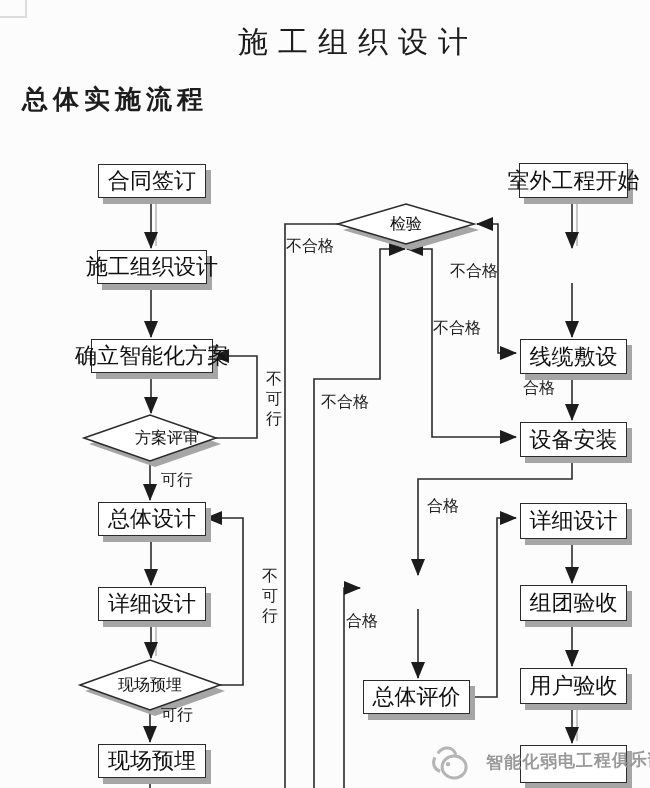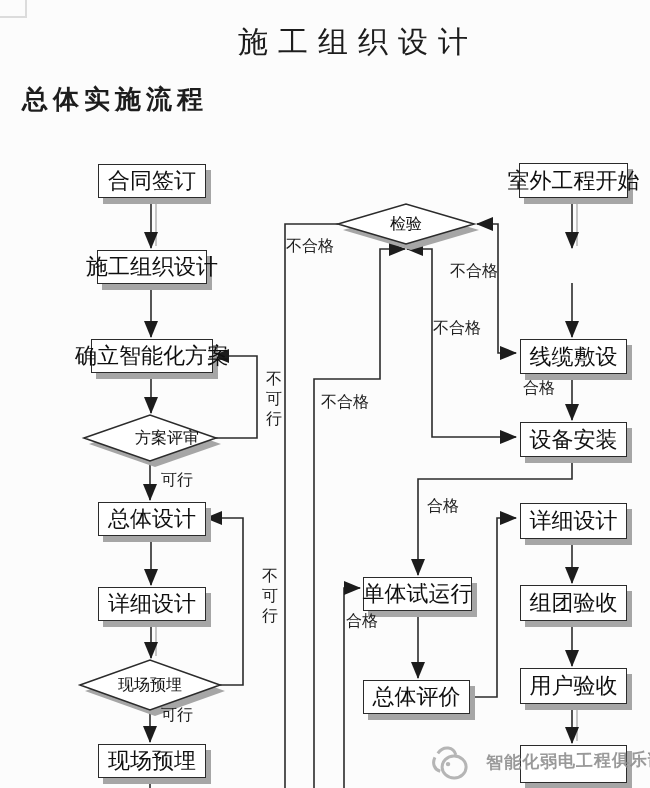--- a/index.html
+++ b/index.html
@@ -112,21 +112,20 @@
   <div class="page-title">施工组织设计</div>
   <div class="section-heading">总体实施流程</div>
 
   <div class="node" style="left:98px;top:164px;width:106px;height:32px">合同签订</div>
   <div class="node" style="left:97px;top:250px;width:108px;height:32px">施工组织设计</div>
   <div class="node" style="left:91px;top:339px;width:120px;height:32px">确立智能化方案</div>
   <div class="node" style="left:98px;top:502px;width:106px;height:32px">总体设计</div>
   <div class="node" style="left:98px;top:587px;width:106px;height:32px">详细设计</div>
   <div class="node" style="left:98px;top:744px;width:106px;height:32px">现场预埋</div>
 
-  <div class="node" style="left:363px;top:577px;width:107px;height:32px">单体试运行</div>
   <div class="node" style="left:363px;top:680px;width:105px;height:32px">总体评价</div>
 
   <div class="node" style="left:519px;top:163px;width:107px;height:33px">室外工程开始</div>
   <div class="node" style="left:520px;top:339px;width:105px;height:33px">线缆敷设</div>
   <div class="node" style="left:520px;top:422px;width:105px;height:33px">设备安装</div>
   <div class="node" style="left:520px;top:503px;width:105px;height:34px">详细设计</div>
   <div class="node" style="left:520px;top:585px;width:105px;height:34px">组团验收</div>
   <div class="node" style="left:520px;top:668px;width:105px;height:34px">用户验收</div>
   <div class="node" style="left:520px;top:745px;width:105px;height:36px"></div>
 

